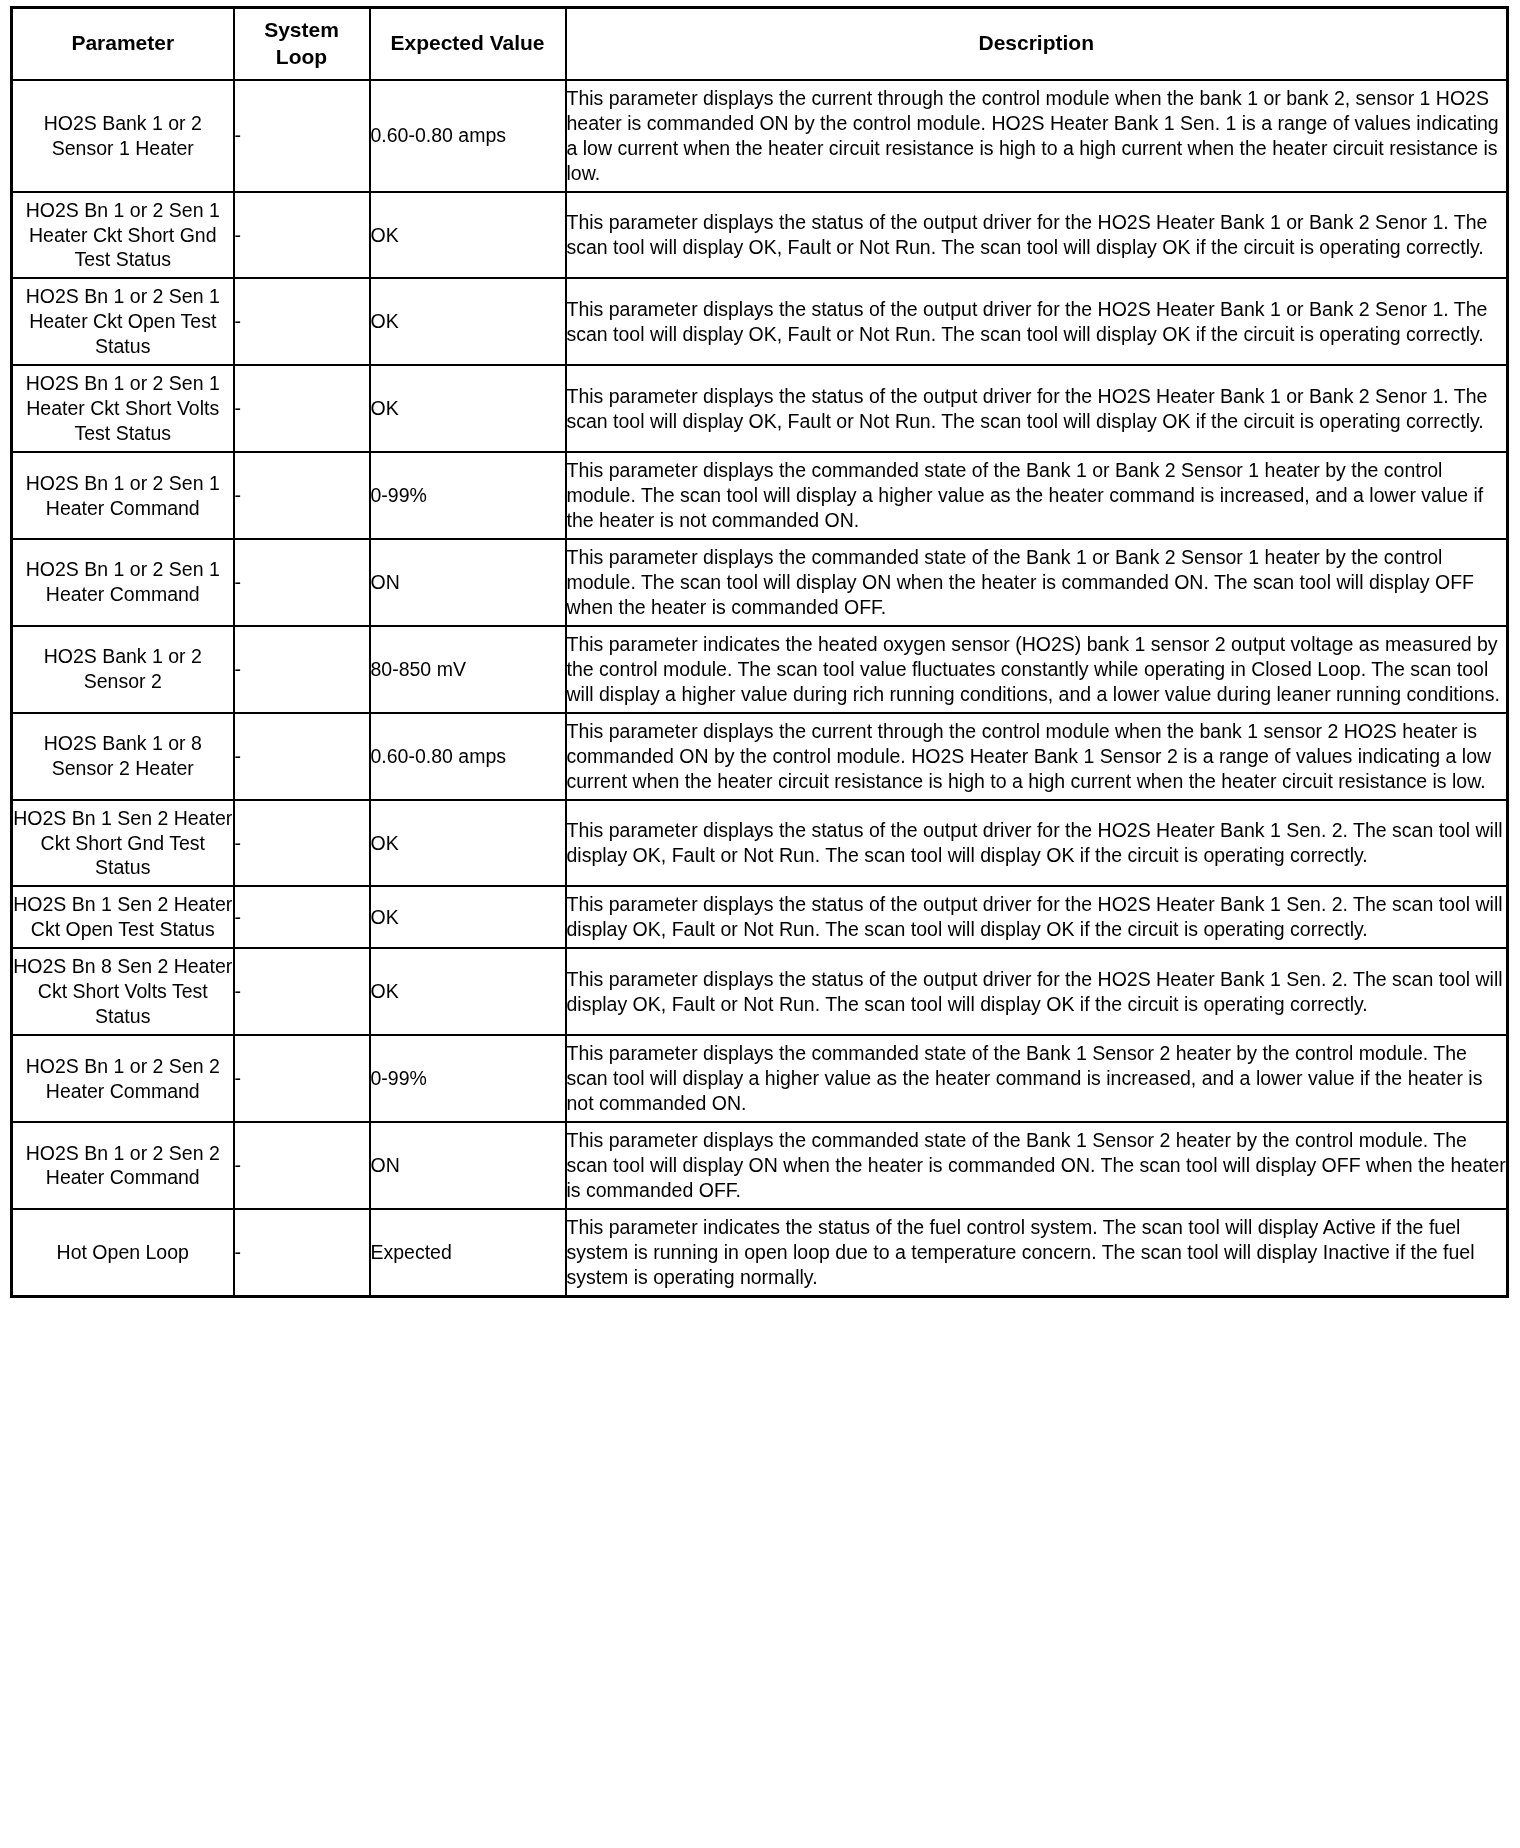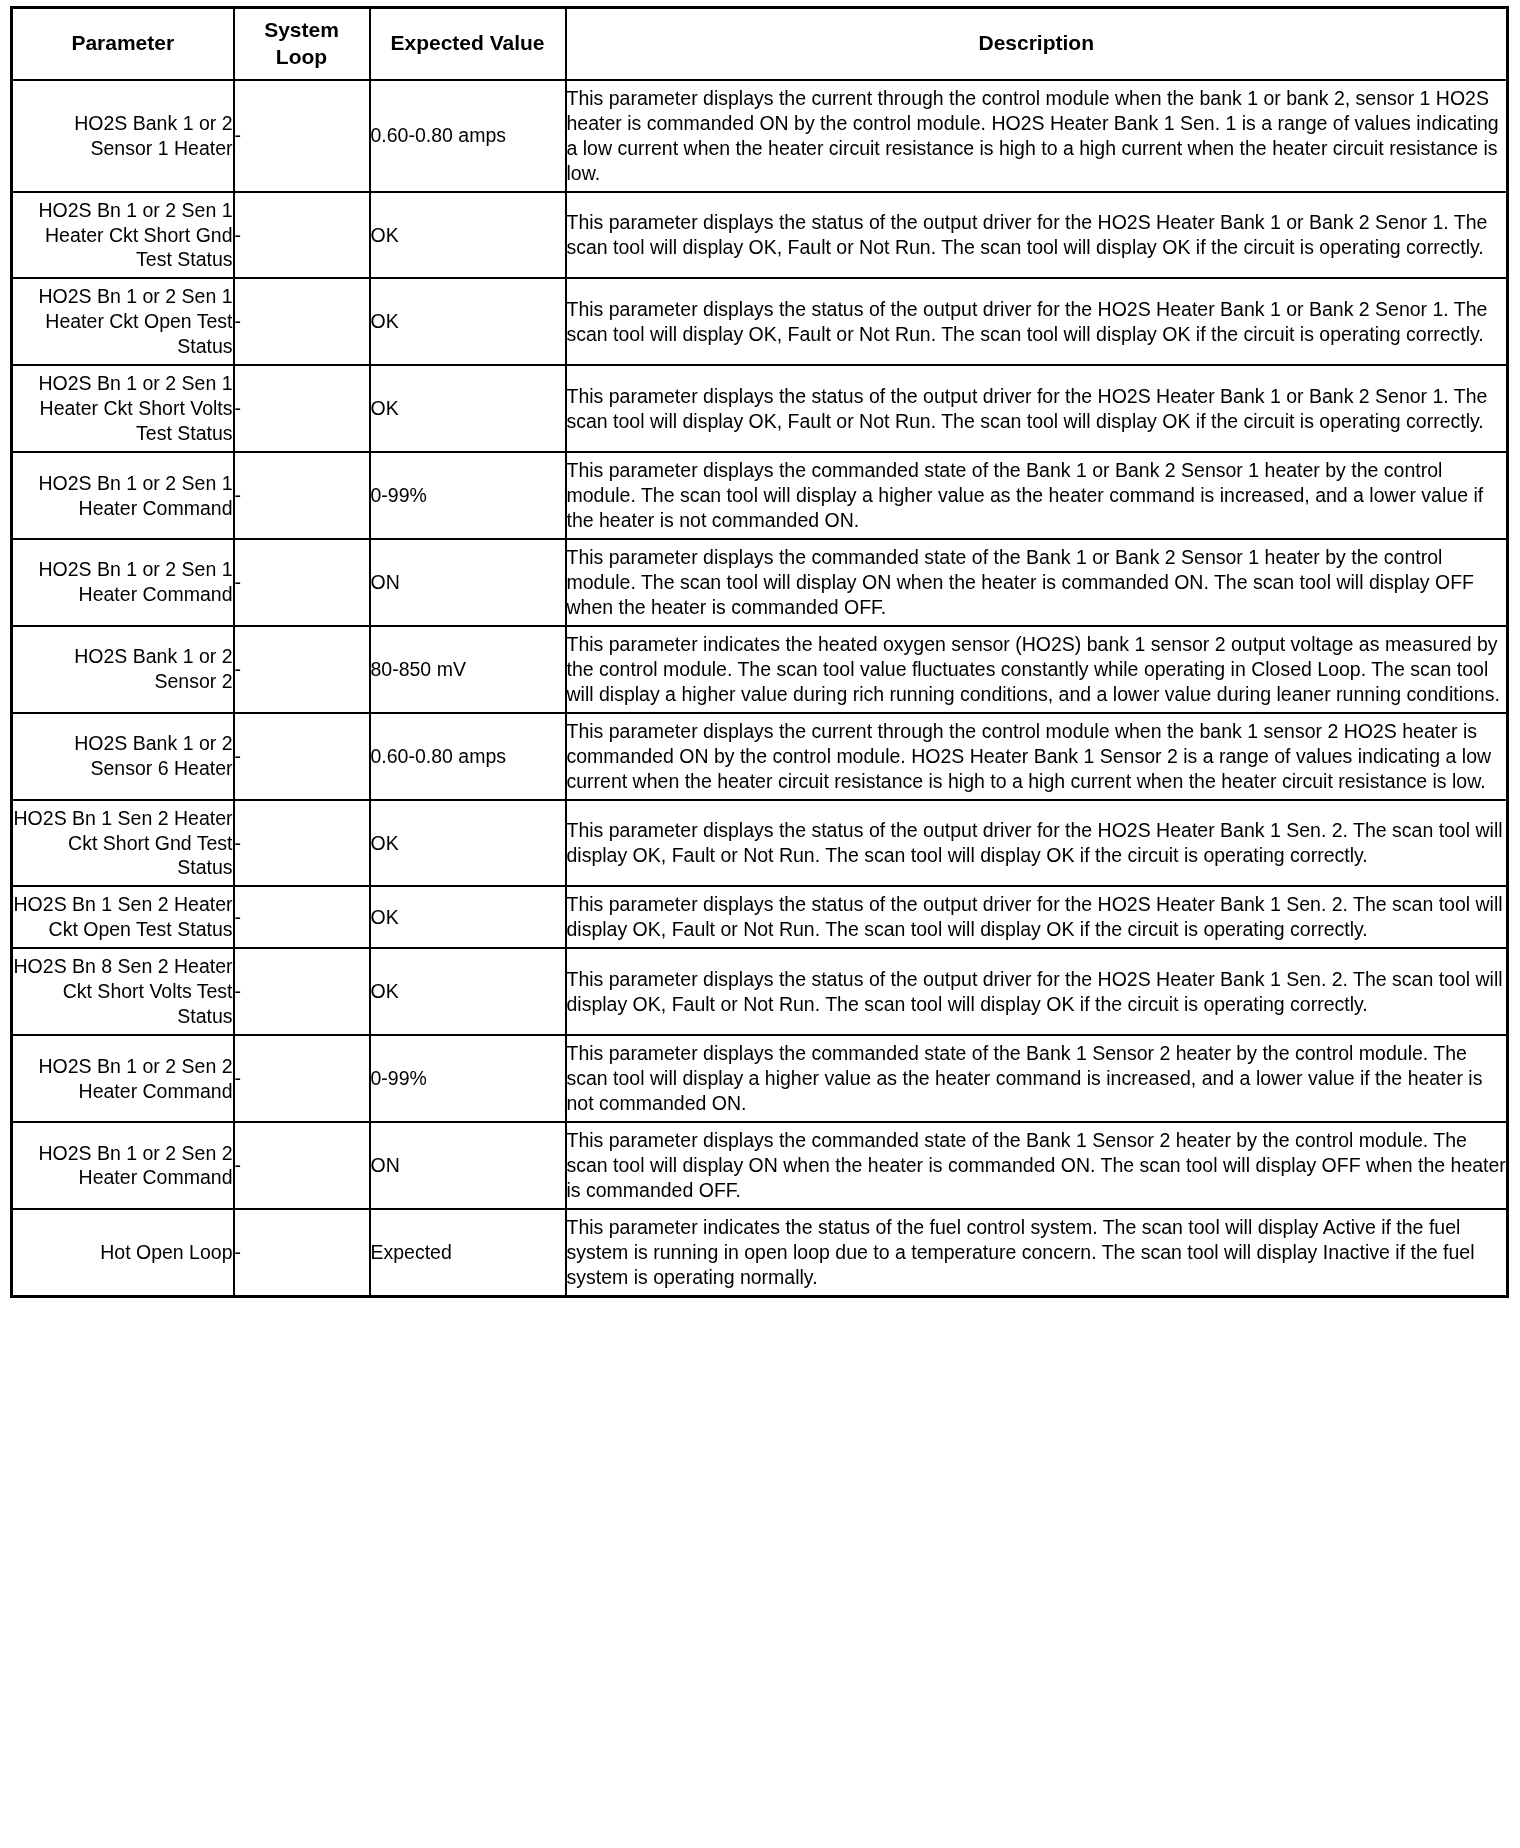--- a/index.html
+++ b/index.html
@@ -35,21 +35,21 @@
     text-align: center;
     font-weight: bold;
     font-size: 21px;
     padding: 8px 6px;
   }
   col.c-param { width: 222px; }
   col.c-state { width: 136px; }
   col.c-value { width: 196px; }
   col.c-desc  { width: 942px; }
 
-  td.cell-param { text-align: right; }
+  td.cell-param { text-align: center; }
   td.cell-state { text-align: left; }
   td.cell-value { text-align: left; border-radius: 30px; }
   td.cell-desc  { text-align: left; }
 
   .desc-text { display: block; }
 </style>
 </head>
 <body>
 
 <div class="page">
@@ -162,21 +162,21 @@
           </td>
           <td class="cell-value">
             <span class="desc-text">80-850 mV</span>
           </td>
           <td class="cell-desc">
             <span class="desc-text">This parameter indicates the heated oxygen sensor (HO2S) bank 1 sensor 2 output voltage as measured by the control module. The scan tool value fluctuates constantly while operating in Closed Loop. The scan tool will display a higher value during rich running conditions, and a lower value during leaner running conditions.</span>
           </td>
         </tr>
         <tr>
           <td class="cell-param">
-            <span class="desc-text">HO2S Bank 1 or 2 Sensor 6 Heater</span>
+            <span class="desc-text">HO2S Bank 1 or 8 Sensor 2 Heater</span>
           </td>
           <td class="cell-state">
             <span class="desc-text">-</span>
           </td>
           <td class="cell-value">
             <span class="desc-text">0.60-0.80 amps</span>
           </td>
           <td class="cell-desc">
             <span class="desc-text">This parameter displays the current through the control module when the bank 1 sensor 2 HO2S heater is commanded ON by the control module. HO2S Heater Bank 1 Sensor 2 is a range of values indicating a low current when the heater circuit resistance is high to a high current when the heater circuit resistance is low.</span>
           </td>

